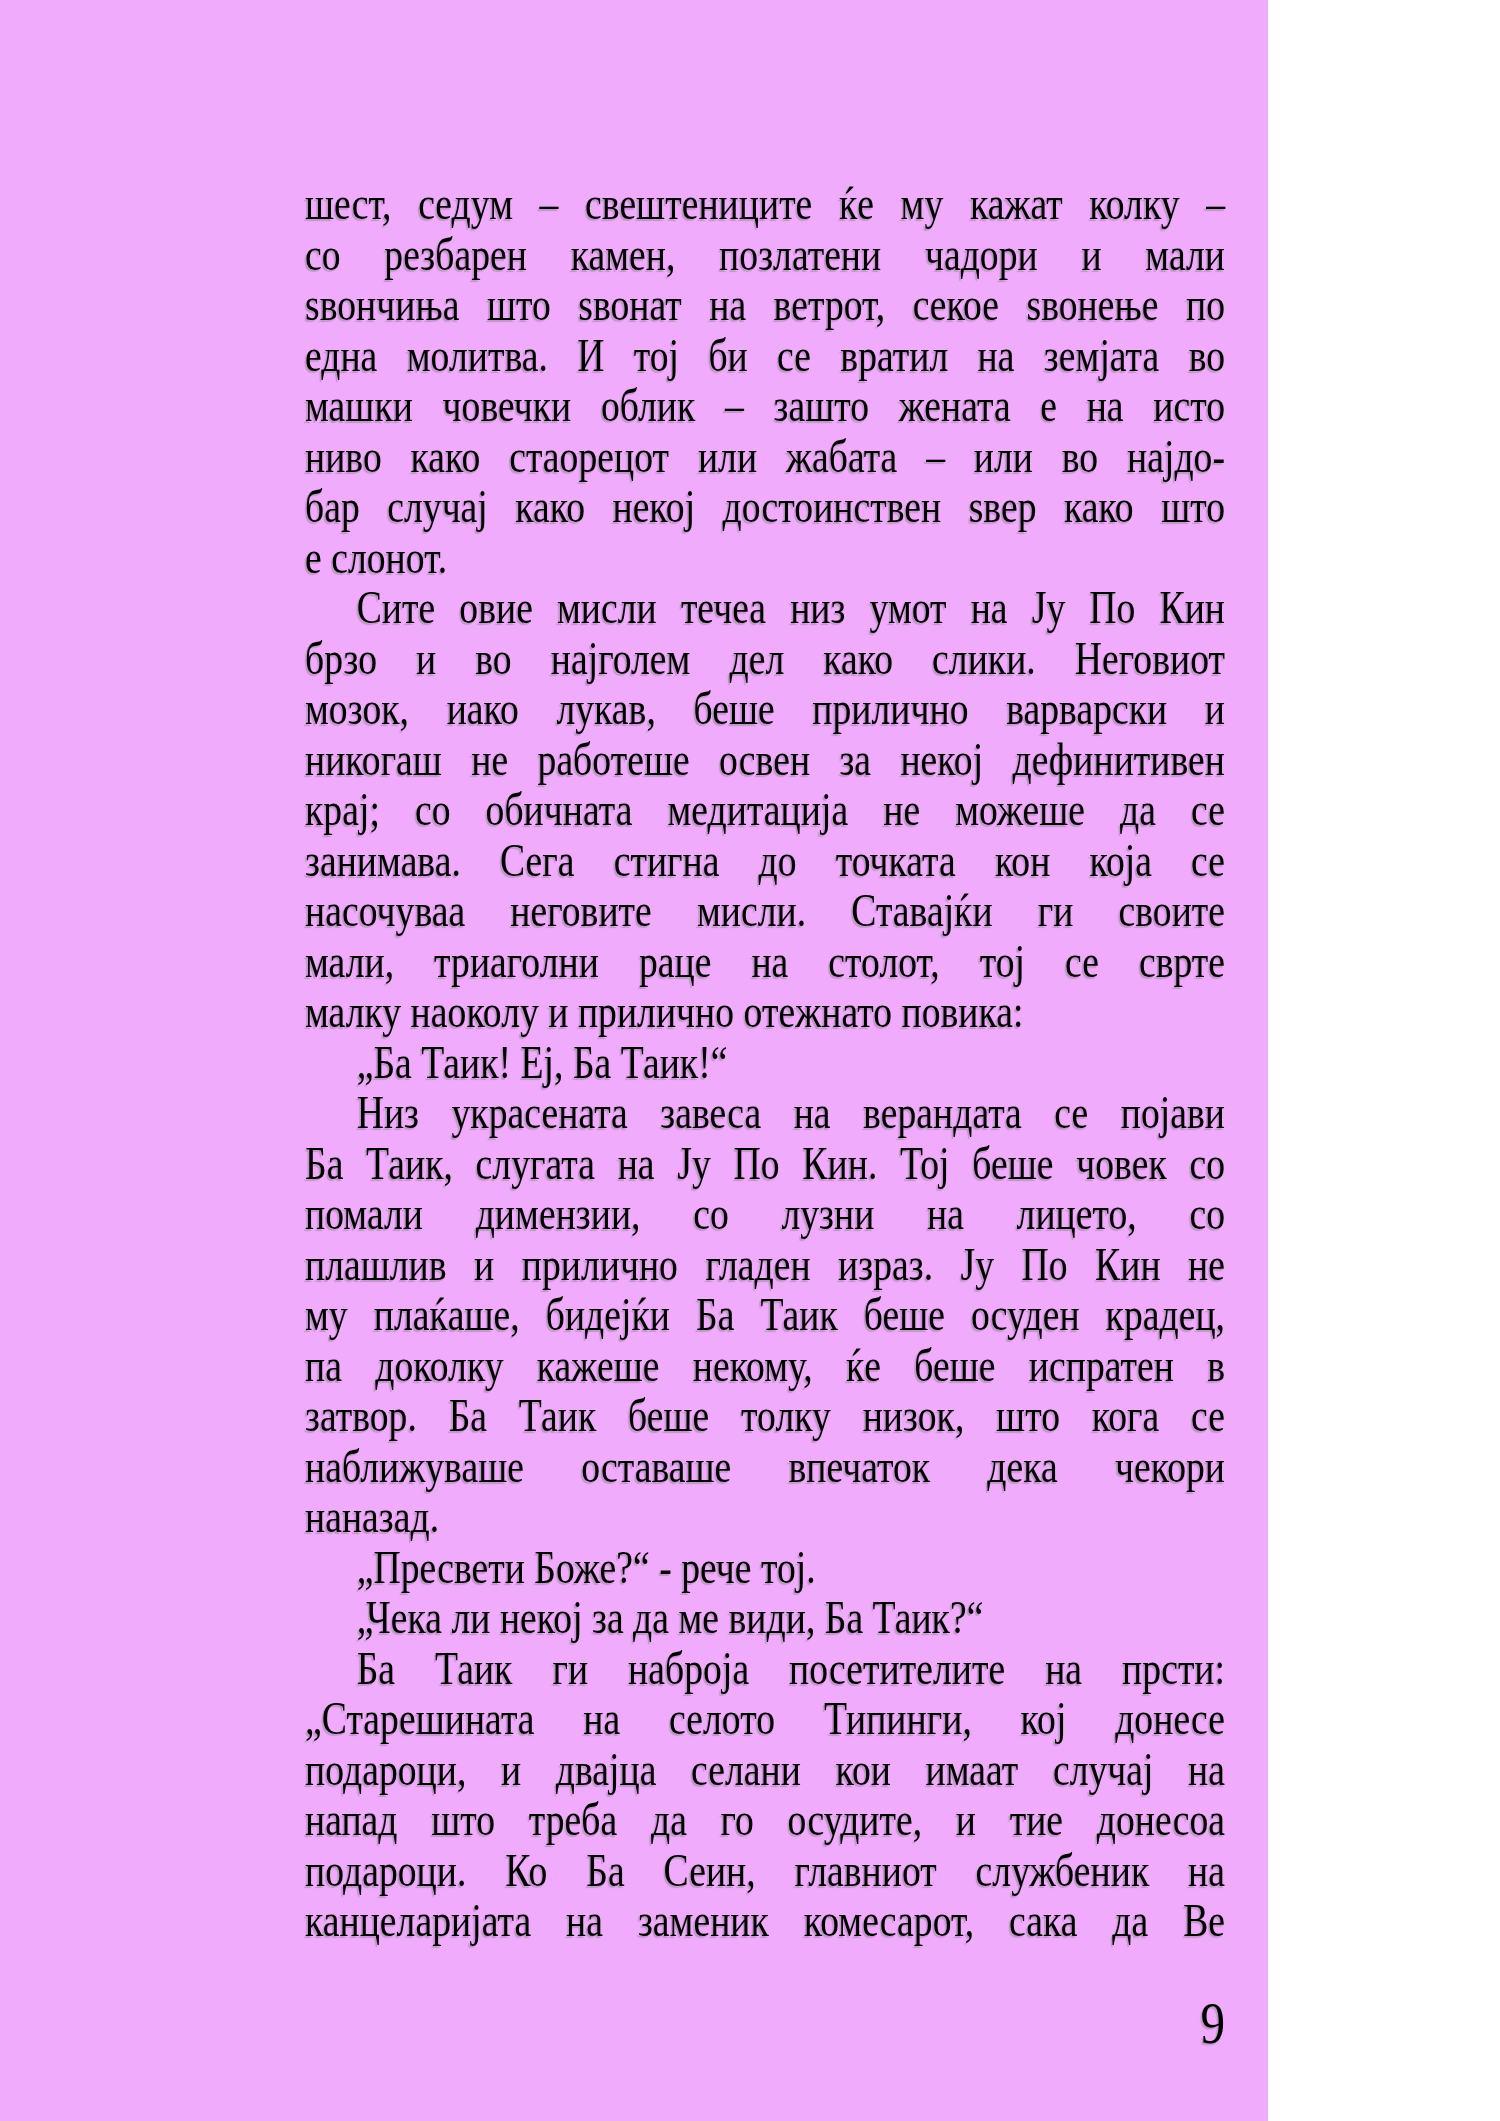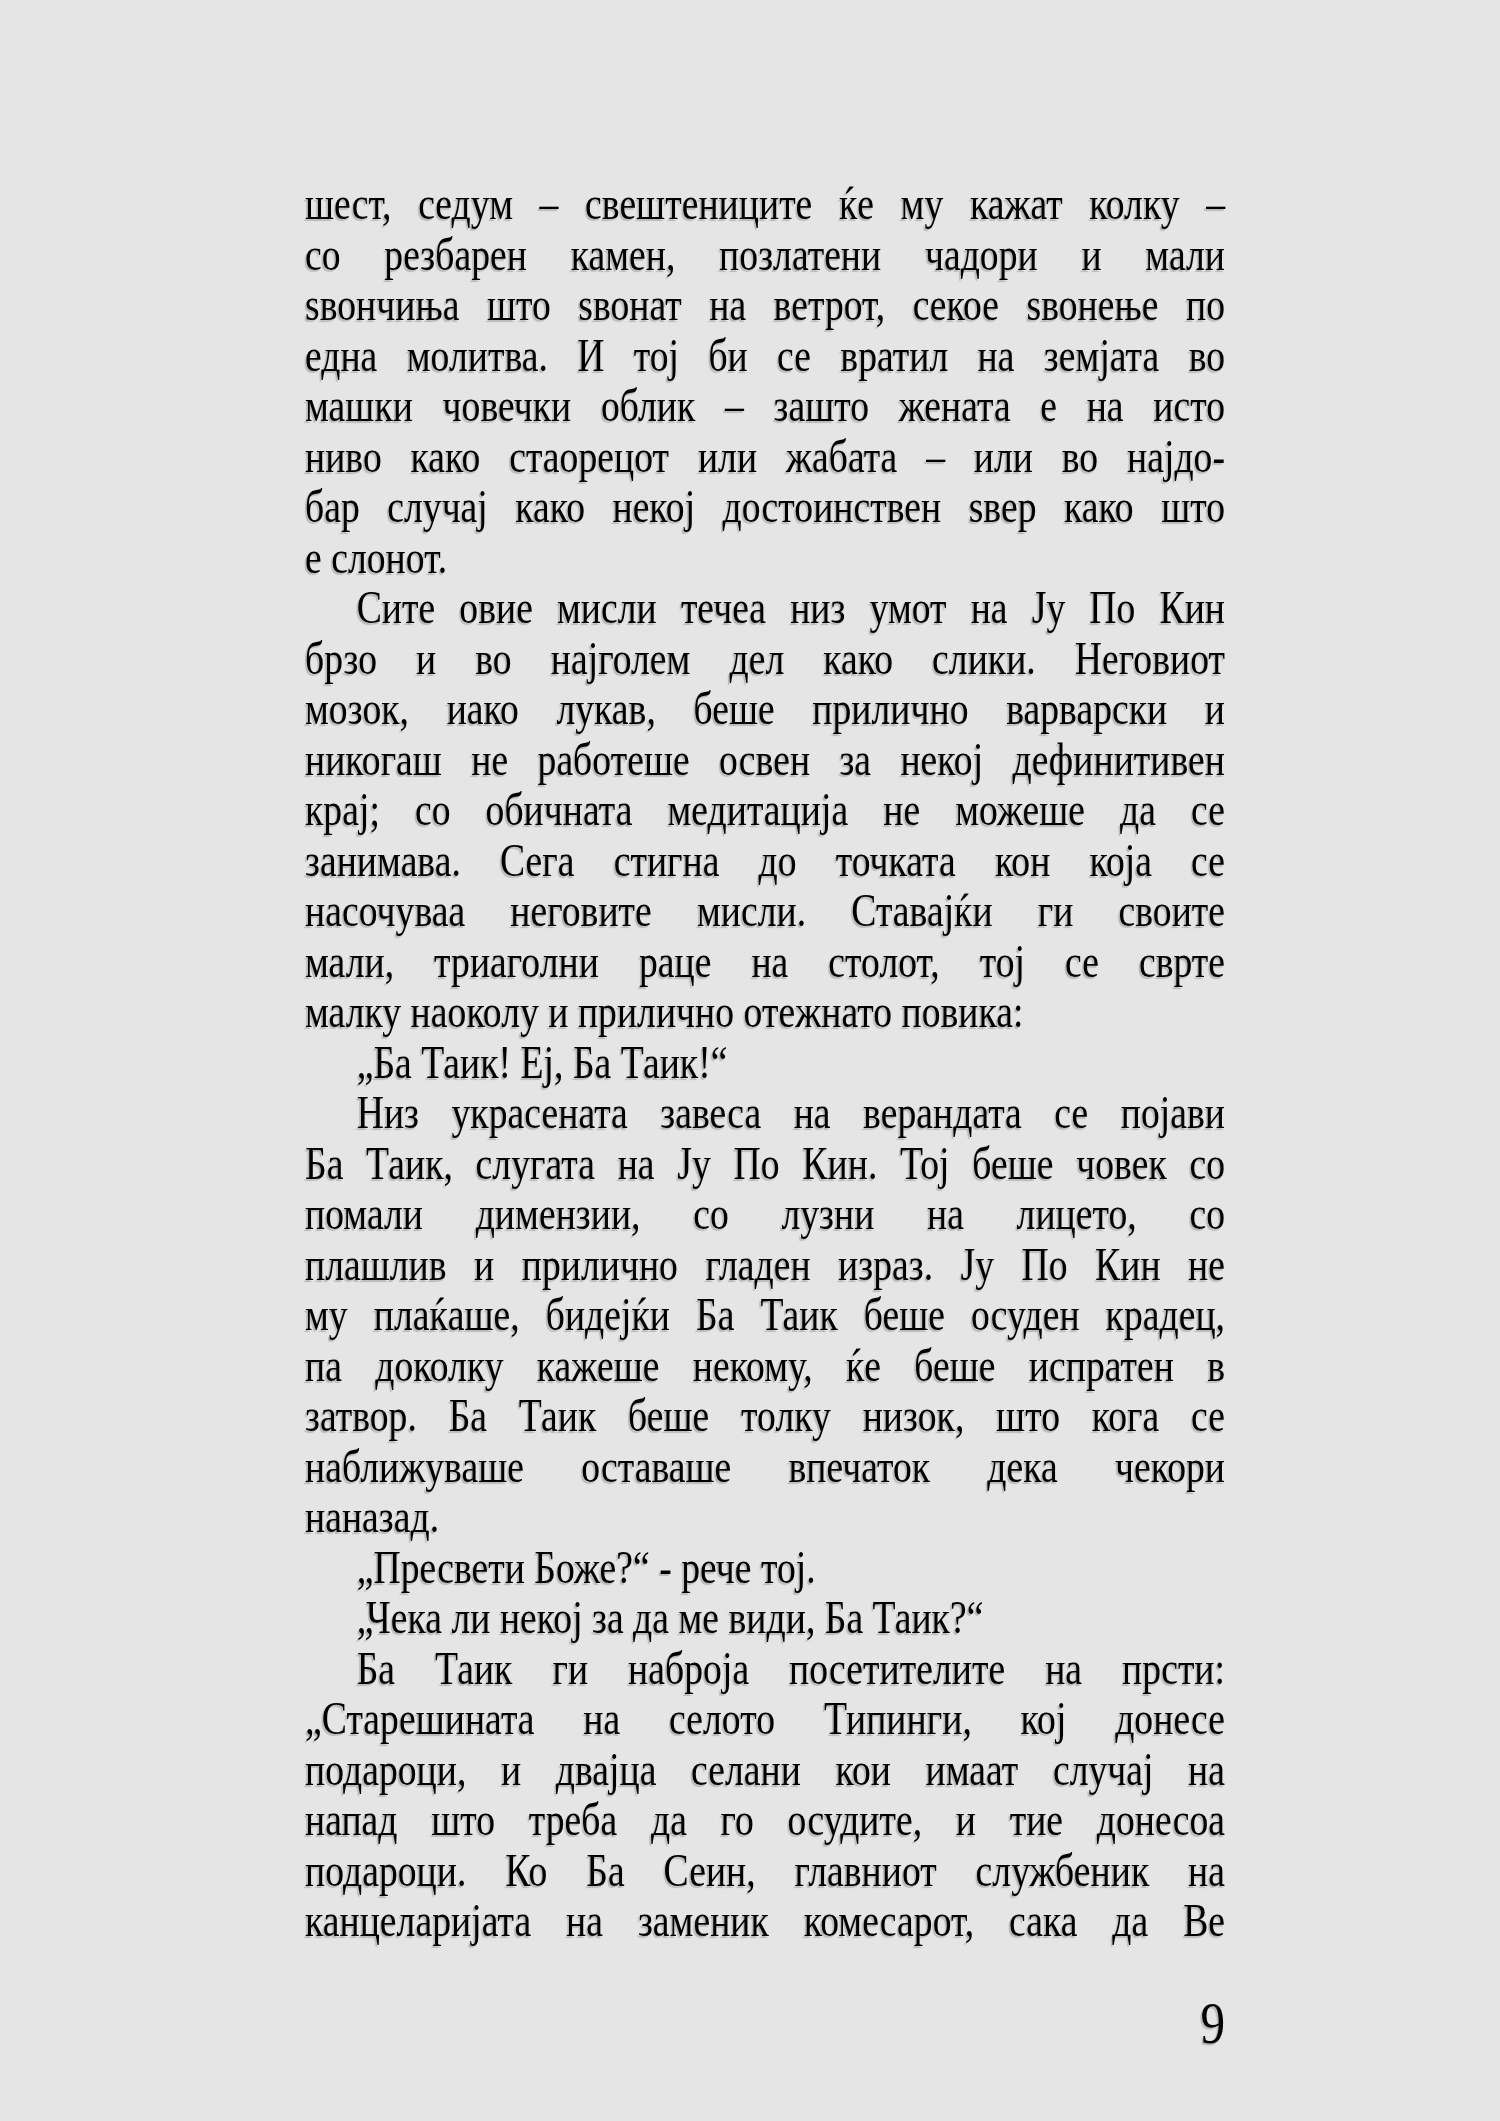--- a/index.html
+++ b/index.html
@@ -2,23 +2,23 @@
 <html><head>
 <meta charset="utf-8">
 <style>
   html, body {
     margin: 0;
     padding: 0;
     background: #ffffff;
   }
   .book-page {
     position: relative;
-    width: 1500px;
+    width: 1268px;
     height: 2121px;
-    background: #e5e5e5;
+    background: #f0abfc;
     overflow: hidden;
   }
   .text-block {
     position: absolute;
     left: 305px;
     top: 179px;
     width: 1122px;
     transform: scaleX(0.82);
     transform-origin: 0 0;
     font-family: "Liberation Serif", "DejaVu Serif", serif;

